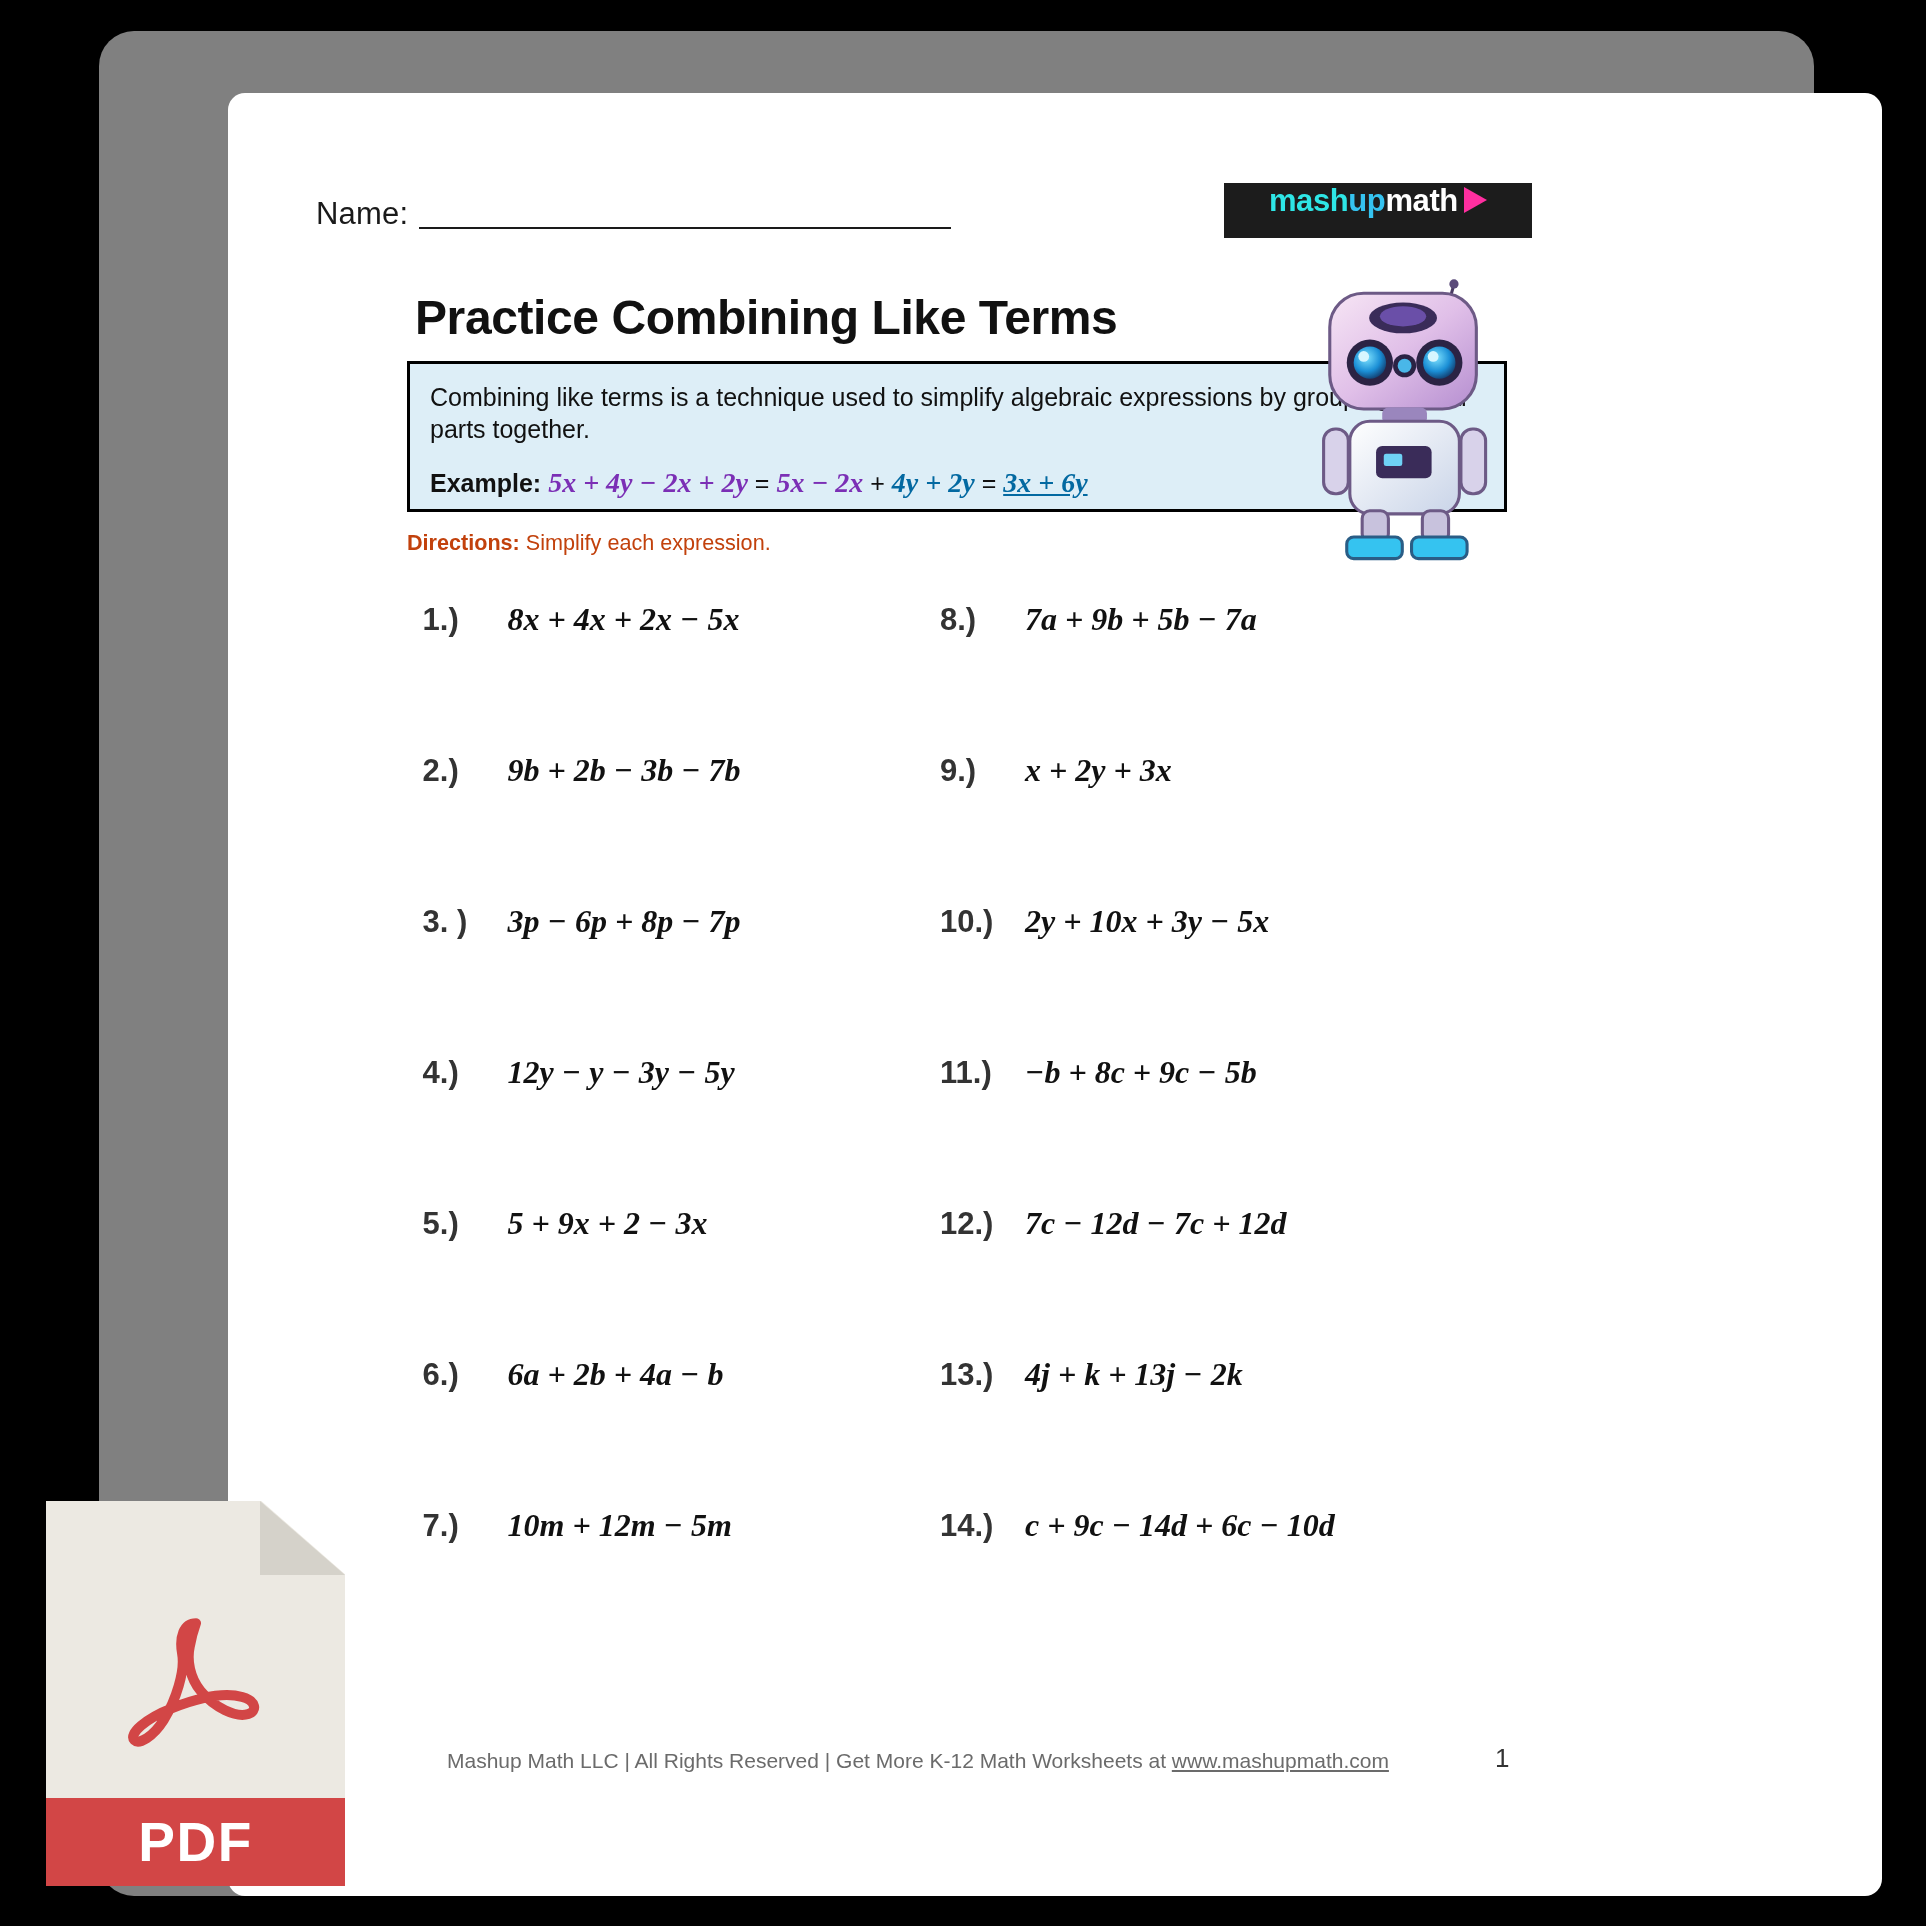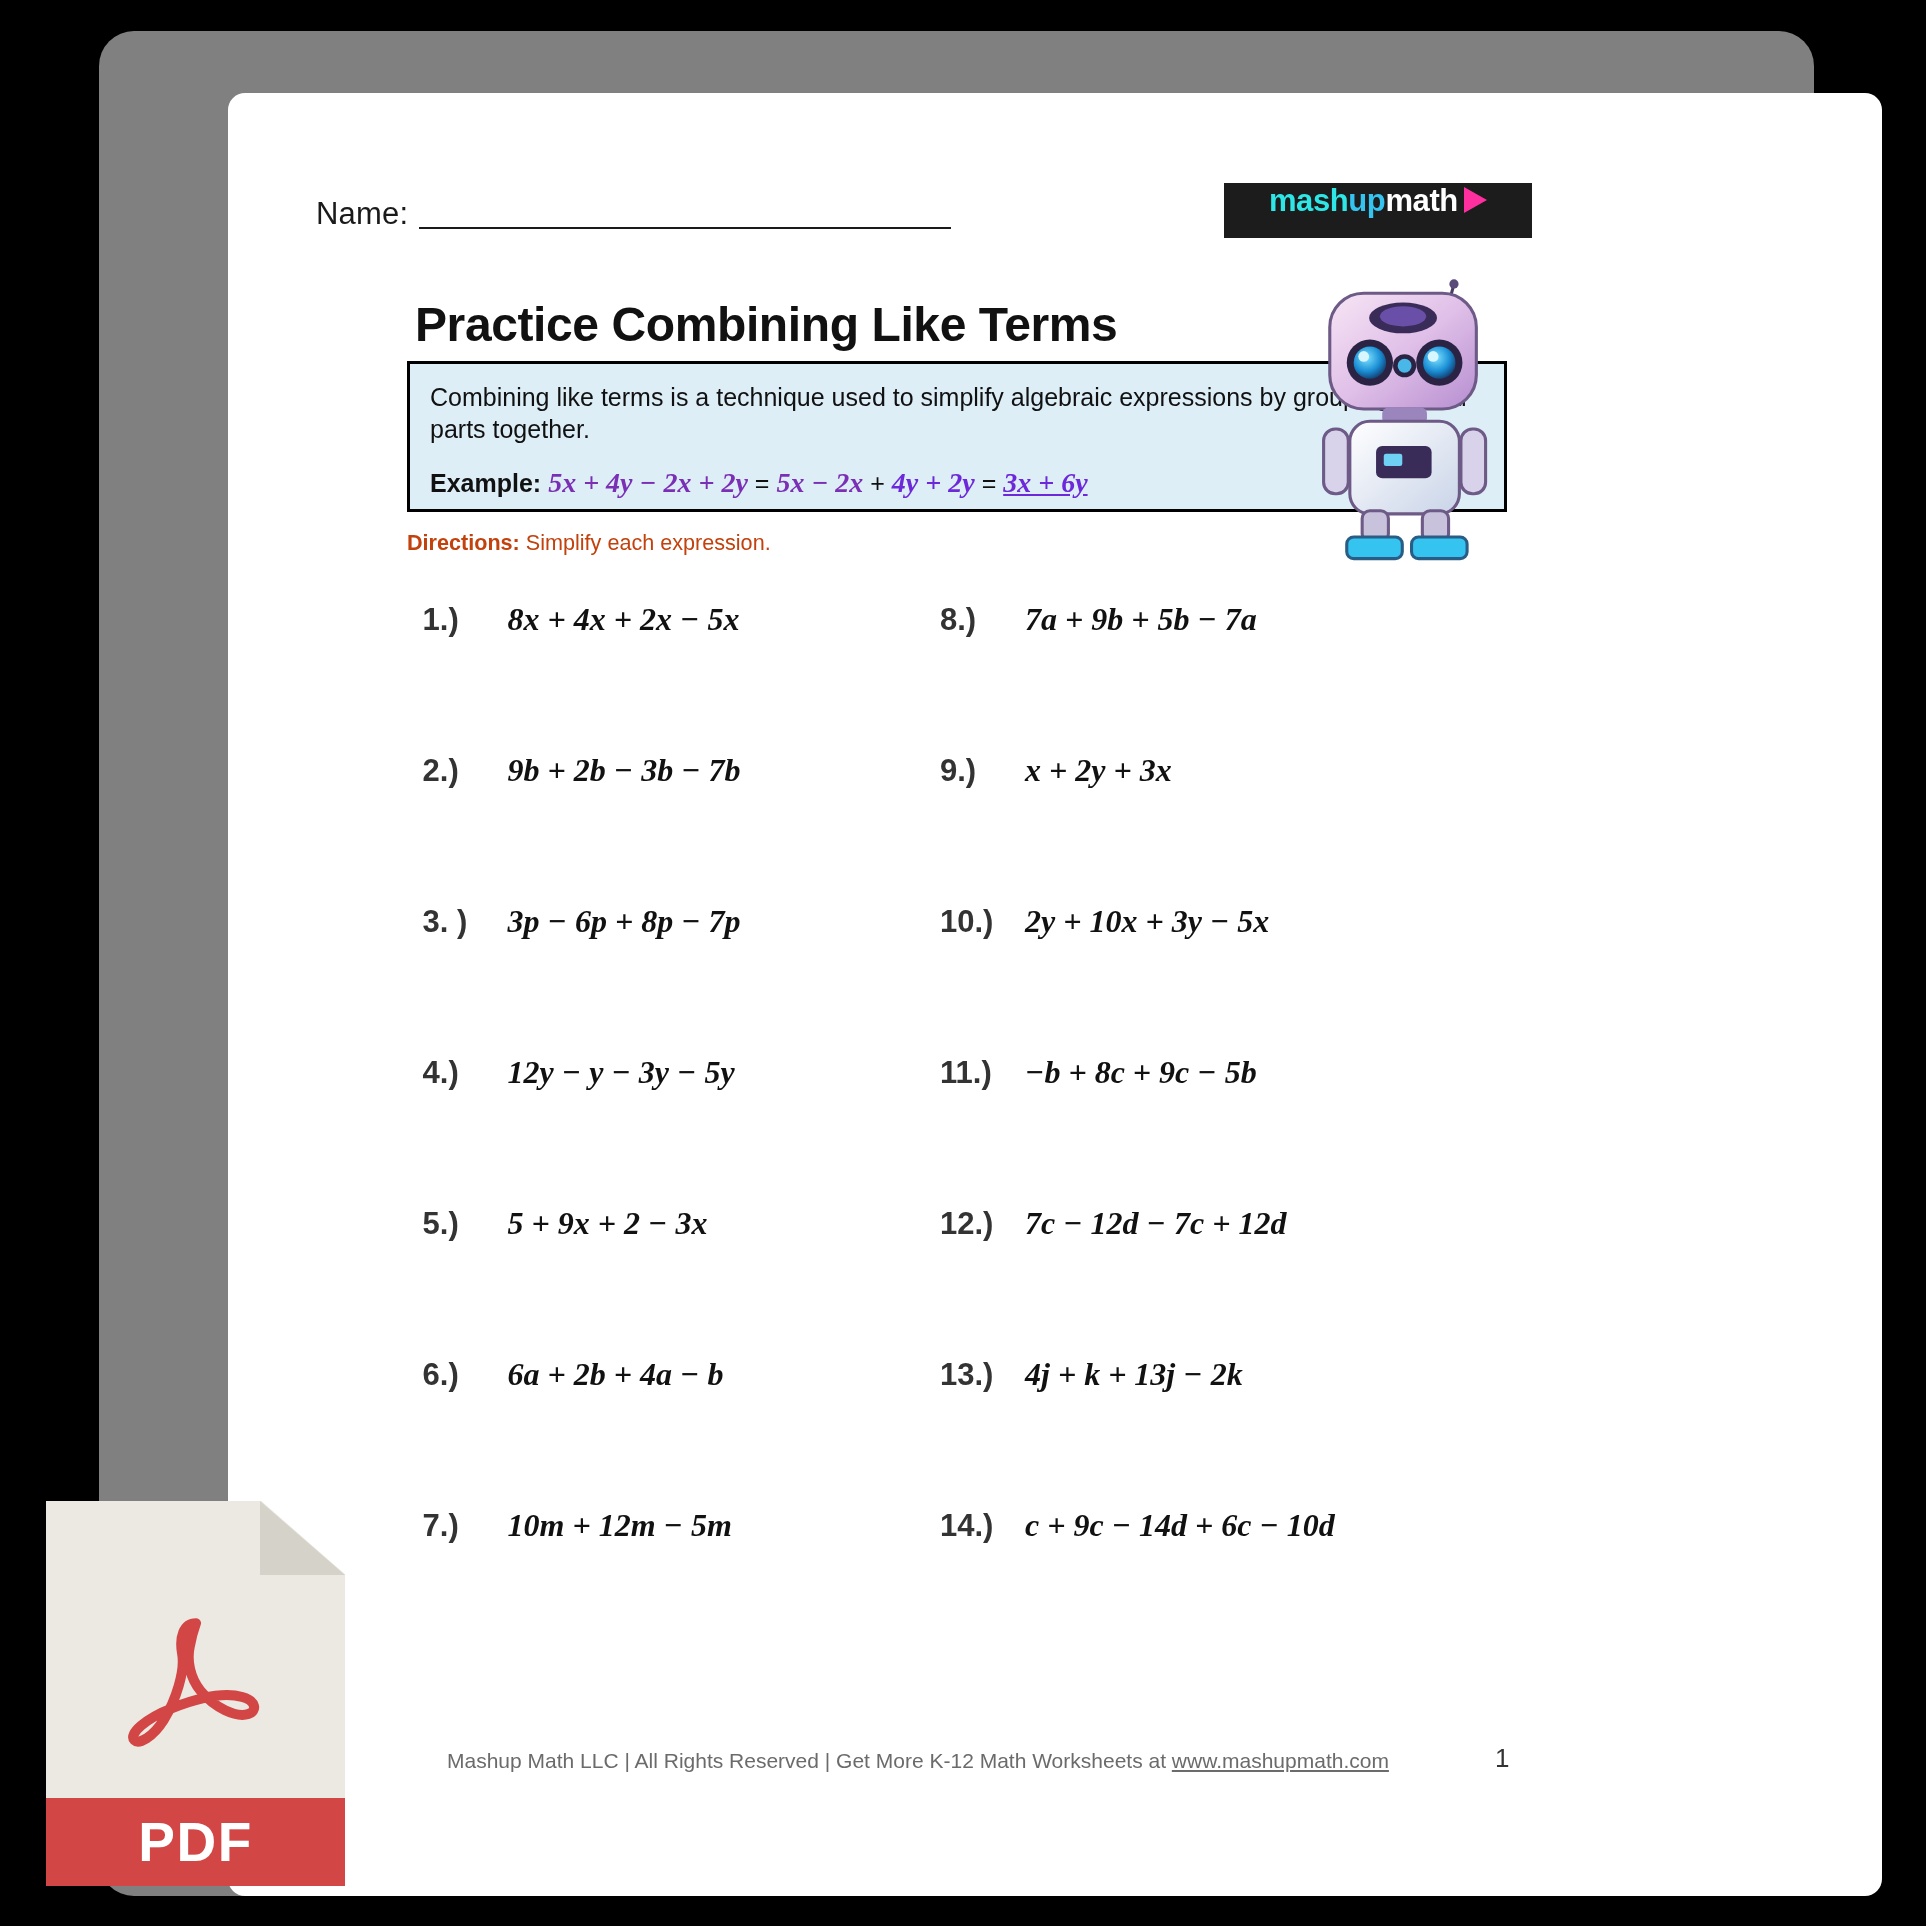--- a/index.html
+++ b/index.html
@@ -83,21 +83,21 @@
     border-left: 23px solid #ff2fa0;
     border-top: 13px solid transparent;
     border-bottom: 13px solid transparent;
     margin-left: 6.2px;
     vertical-align: -1.5px;
   }
 
   .worksheet-title {
     position: absolute;
     left: 415px;
-    top: 297px;
+    top: 290px;
     font-size: 48px;
     font-weight: 600;
     color: #111111;
     letter-spacing: -0.4px;
   }
 
   
   .info-box {
     position: absolute;
     left: 407px;
@@ -121,21 +121,21 @@
     white-space: nowrap;
   }
   .example-label { font-weight: 700; }
   .mathital {
     font-family: "Liberation Serif", serif;
     font-style: italic;
     font-weight: 700;
     font-size: 28px;
   }
   .c-purple { color: #7b2fb5; }
-  .c-orange { color: #6d28d9; }
+  .c-orange { color: #0369a1; }
   .c-under { text-decoration: underline; }
 
   
   .robot {
     position: absolute;
     left: 1302px;
     top: 270px;
     width: 216px;
     height: 301px;
   }

